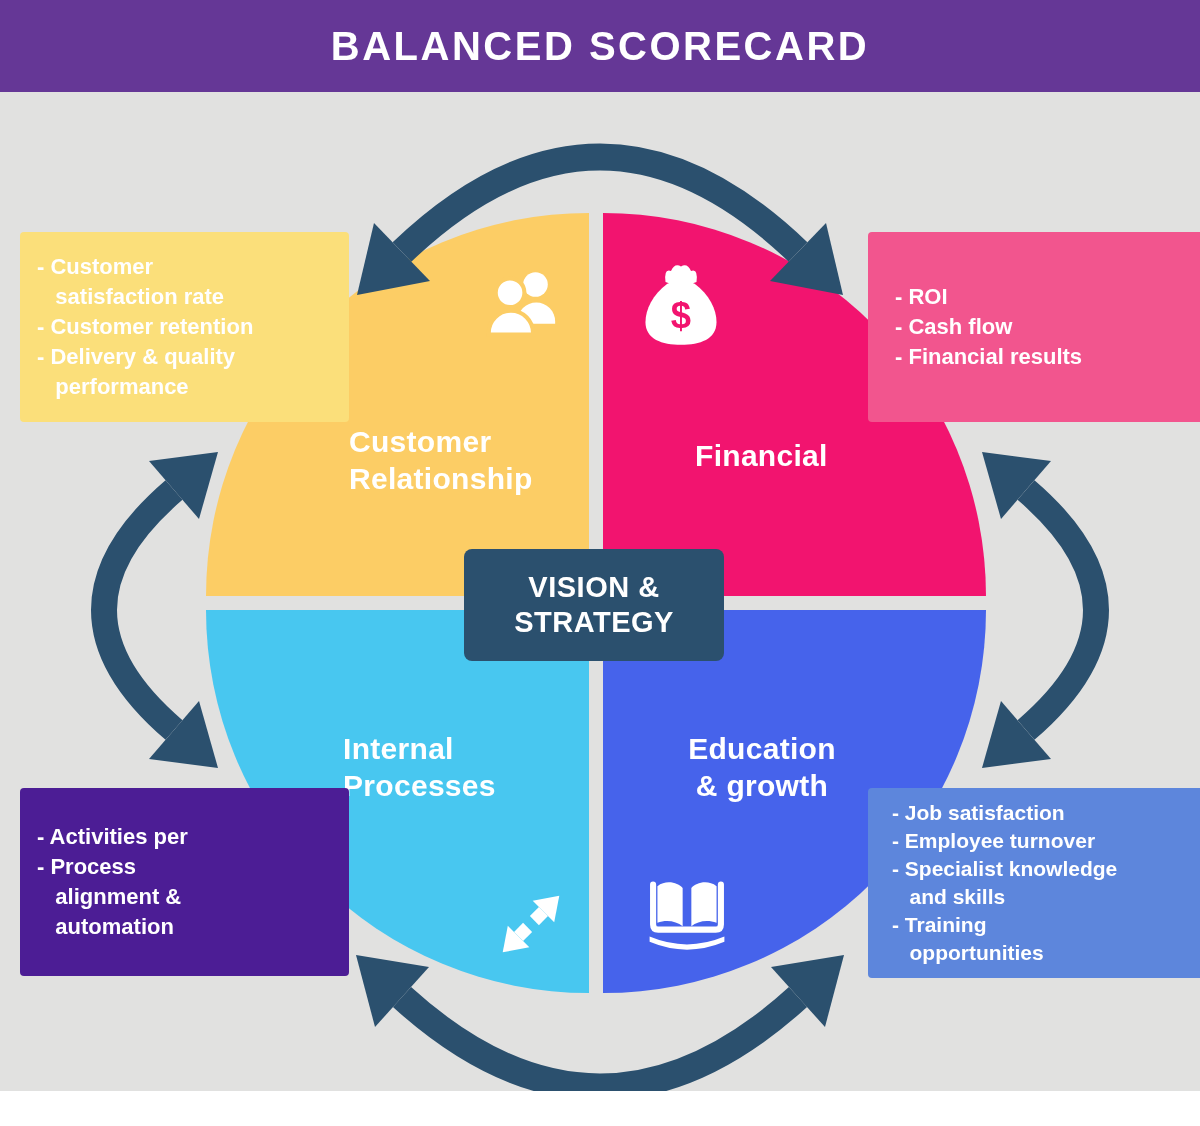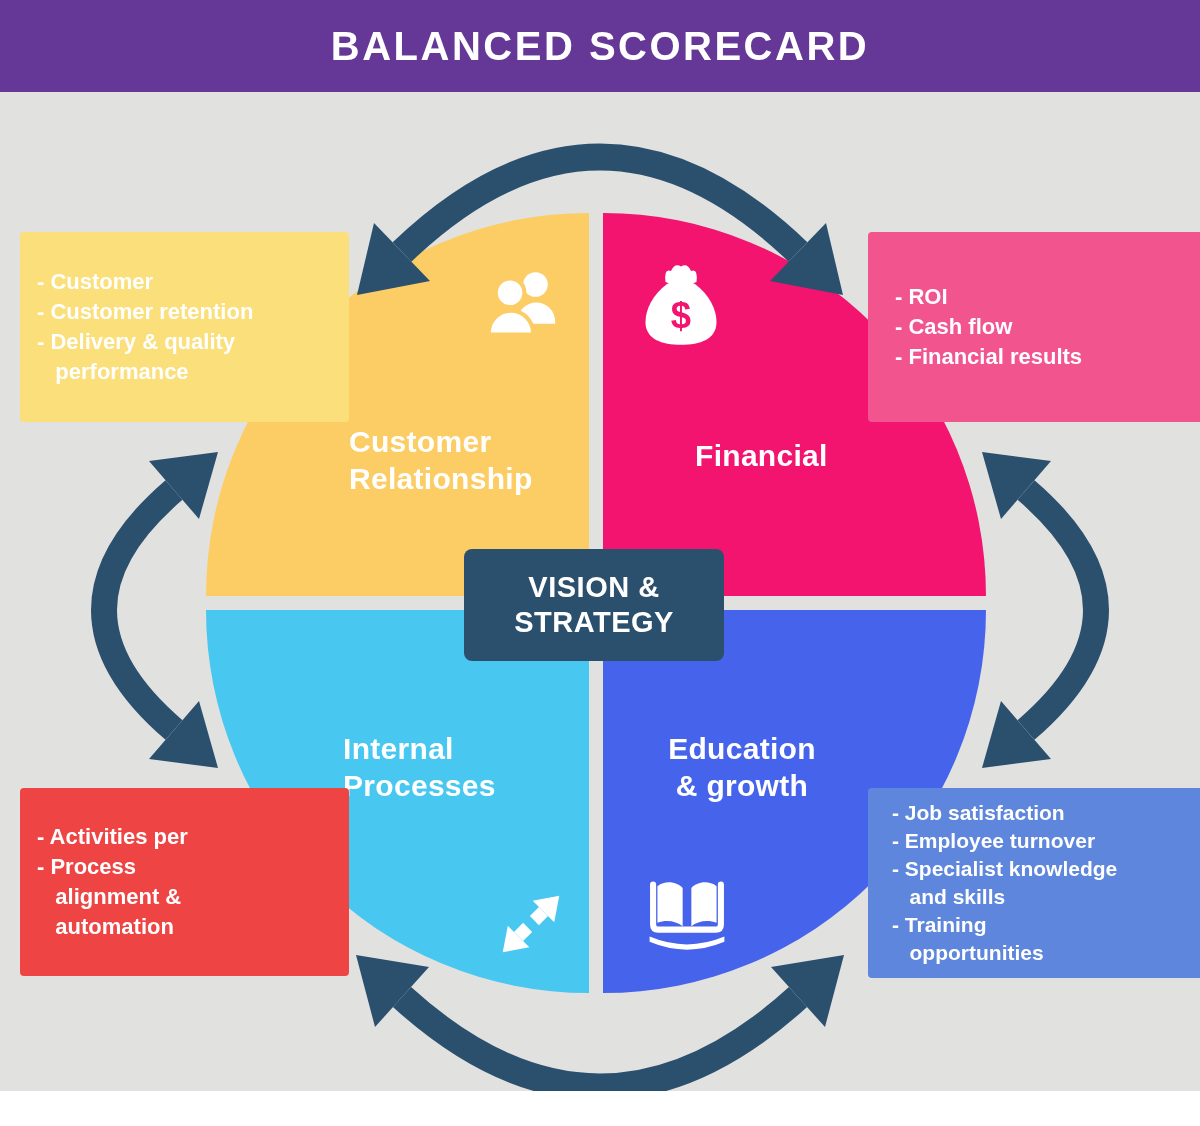--- a/index.html
+++ b/index.html
@@ -17,21 +17,21 @@
   .quad-tl{left:206px;top:213px;border-radius:383px 0 0 0;}
   .quad-tr{left:603px;top:213px;border-radius:0 383px 0 0;}
   .quad-bl{left:206px;top:610px;border-radius:0 0 0 383px;}
   .quad-br{left:603px;top:610px;border-radius:0 0 383px 0;}
 
   
   .qlabel{color:#fff;font-size:30px;font-weight:800;line-height:37px;letter-spacing:.3px;}
   .label-customer{left:349px;top:423px;}
   .label-financial{left:695px;top:437px;}
   .label-internal{left:343px;top:730px;}
-  .label-education{left:652px;top:730px;width:180px;text-align:center;}
+  .label-education{left:672px;top:730px;width:180px;text-align:center;}
 
   
   .vision{left:464px;top:549px;width:260px;height:112px;border-radius:8px;
           display:flex;flex-direction:column;align-items:center;justify-content:center;
           color:#fff;font-size:29px;font-weight:800;line-height:35px;letter-spacing:.5px;text-align:center;}
 
   
   .callout{width:312px;border-radius:4px;display:flex;flex-direction:column;justify-content:center;
            color:#fff;font-weight:800;}
   .callout .line{white-space:pre;}
@@ -127,32 +127,33 @@
     <div>&amp; growth</div>
   </div>
 
   <div class="abs vision" style="background-color: rgb(43, 80, 110);">
     <div>VISION &amp;</div>
     <div>STRATEGY</div>
   </div>
 
   <div class="abs callout callout-customer" style="background-color: rgb(251, 223, 122);">
     <div class="line">- Customer</div>
+    <div class="line">   satisfaction rate</div>
     <div class="line">- Customer retention</div>
     <div class="line">- Delivery &amp; quality</div>
     <div class="line">   performance</div>
   </div>
 
   <div class="abs callout callout-financial" style="background-color: rgb(242, 85, 142);">
     <div class="line">- ROI</div>
     <div class="line">- Cash flow</div>
     <div class="line">- Financial results</div>
   </div>
 
-  <div class="abs callout callout-internal" style="background-color: #ef4444;">
+  <div class="abs callout callout-internal" style="background-color: #4c1d95;">
     <div class="line">- Activities per</div>
     <div class="line">- Process</div>
     <div class="line">   alignment &amp;</div>
     <div class="line">   automation</div>
   </div>
 
   <div class="abs callout callout-education" style="background-color: rgb(93, 134, 220);">
     <div class="line">- Job satisfaction</div>
     <div class="line">- Employee turnover</div>
     <div class="line">- Specialist knowledge</div>

